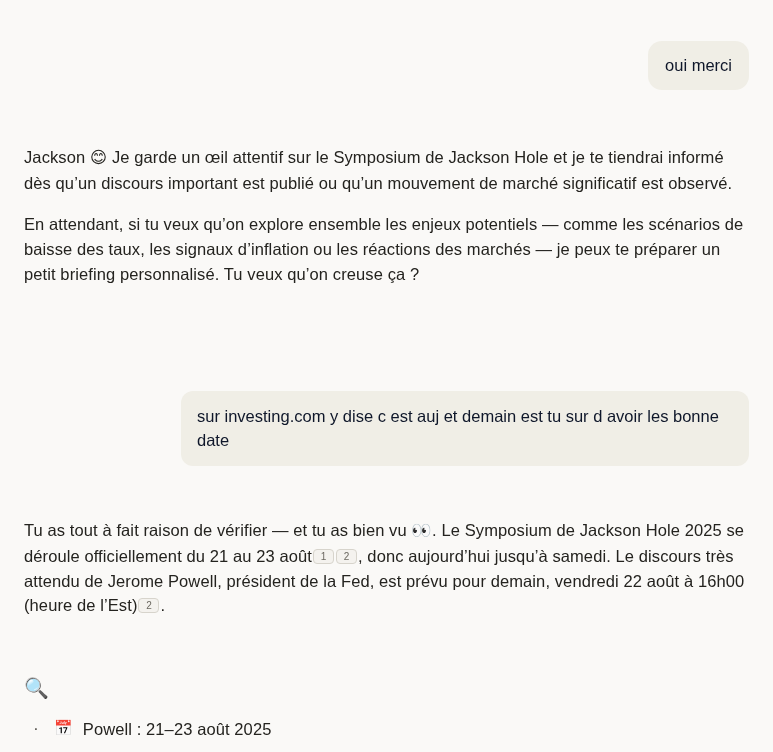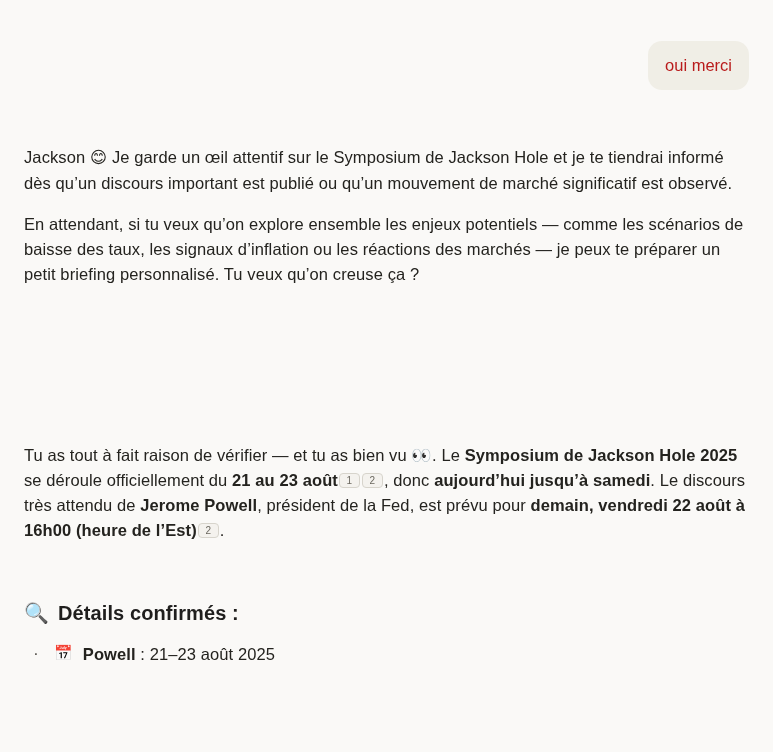--- a/index.html
+++ b/index.html
@@ -26,21 +26,21 @@
   .user-row {
     display: flex;
     justify-content: flex-end;
   }
   .user-bubble {
     background: #f0eee6;
     border-radius: 14px;
     padding: 12px 17px;
     font-size: 16.5px;
     line-height: 1.5;
-    color: #b91c1c;
+    color: #0f172a;
     max-width: 570px;
     box-sizing: border-box;
   }
   .user-bubble.wide {
     width: 568px;
     border-radius: 12px;
     padding: 13px 16px;
   }
 
   
@@ -50,21 +50,21 @@
     color: #24231f;
     letter-spacing: 0.1px;
   }
   .assistant p {
     margin: 0 0 17px 0;
   }
   .assistant p:last-child {
     margin-bottom: 4px;
   }
   .b {
-    font-weight: bold;
+    font-weight: normal;
   }
   .emoji {
     font-family: "DejaVu Sans", sans-serif;
   }
 
   
   .cite {
     display: inline-block;
     font-size: 10px;
     line-height: 13px;
@@ -149,31 +149,35 @@
 
   <div class="spacer-2"></div>
 
   <div class="assistant">
     <p><span>Jackson </span><span class="emoji">😊</span><span> Je garde un œil attentif sur le Symposium de Jackson Hole et je te tiendrai informé dès qu’un discours important est publié ou qu’un mouvement de marché significatif est observé.</span></p>
     <p>En attendant, si tu veux qu’on explore ensemble les enjeux potentiels — comme les scénarios de baisse des taux, les signaux d’inflation ou les réactions des marchés — je peux te préparer un petit briefing personnalisé. Tu veux qu’on creuse ça ?</p>
   </div>
 
   <div class="spacer-3"></div>
 
+  <div class="user-row">
+    <div class="user-bubble wide">
+      <span>sur investing.com y dise c est auj et demain est tu sur d avoir les bonne date</span>
+    </div>
+  </div>
 
   <div class="spacer-4"></div>
 
   <div class="assistant">
     <p><span>Tu as tout à fait raison de vérifier — et tu as bien vu </span><span class="emoji">👀</span><span>. Le </span><span class="b">Symposium de Jackson Hole 2025</span><span> se déroule officiellement du </span><span class="b">21 au 23 août</span><span class="cite">1</span><span class="cite">2</span><span>, donc </span><span class="b">aujourd’hui jusqu’à samedi</span><span>. Le discours très attendu de </span><span class="b">Jerome Powell</span><span>, président de la Fed, est prévu pour </span><span class="b">demain, vendredi 22 août à 16h00 (heure de l’Est)</span><span class="cite">2</span><span>.</span></p>
 
     <div class="spacer-5"></div>
 
     <div class="section-head">
       <span class="glyph">🔍</span>
-      <span>Détails confirmés :</span>
     </div>
 
     <ul class="bullets">
       <li>
         <span class="dot">·</span>
         <span class="ico">📅</span>
         <span class="txt"><span class="b">Powell</span><span> : </span><span>21–23 août 2025</span></span>
       </li>
 
     </ul>

